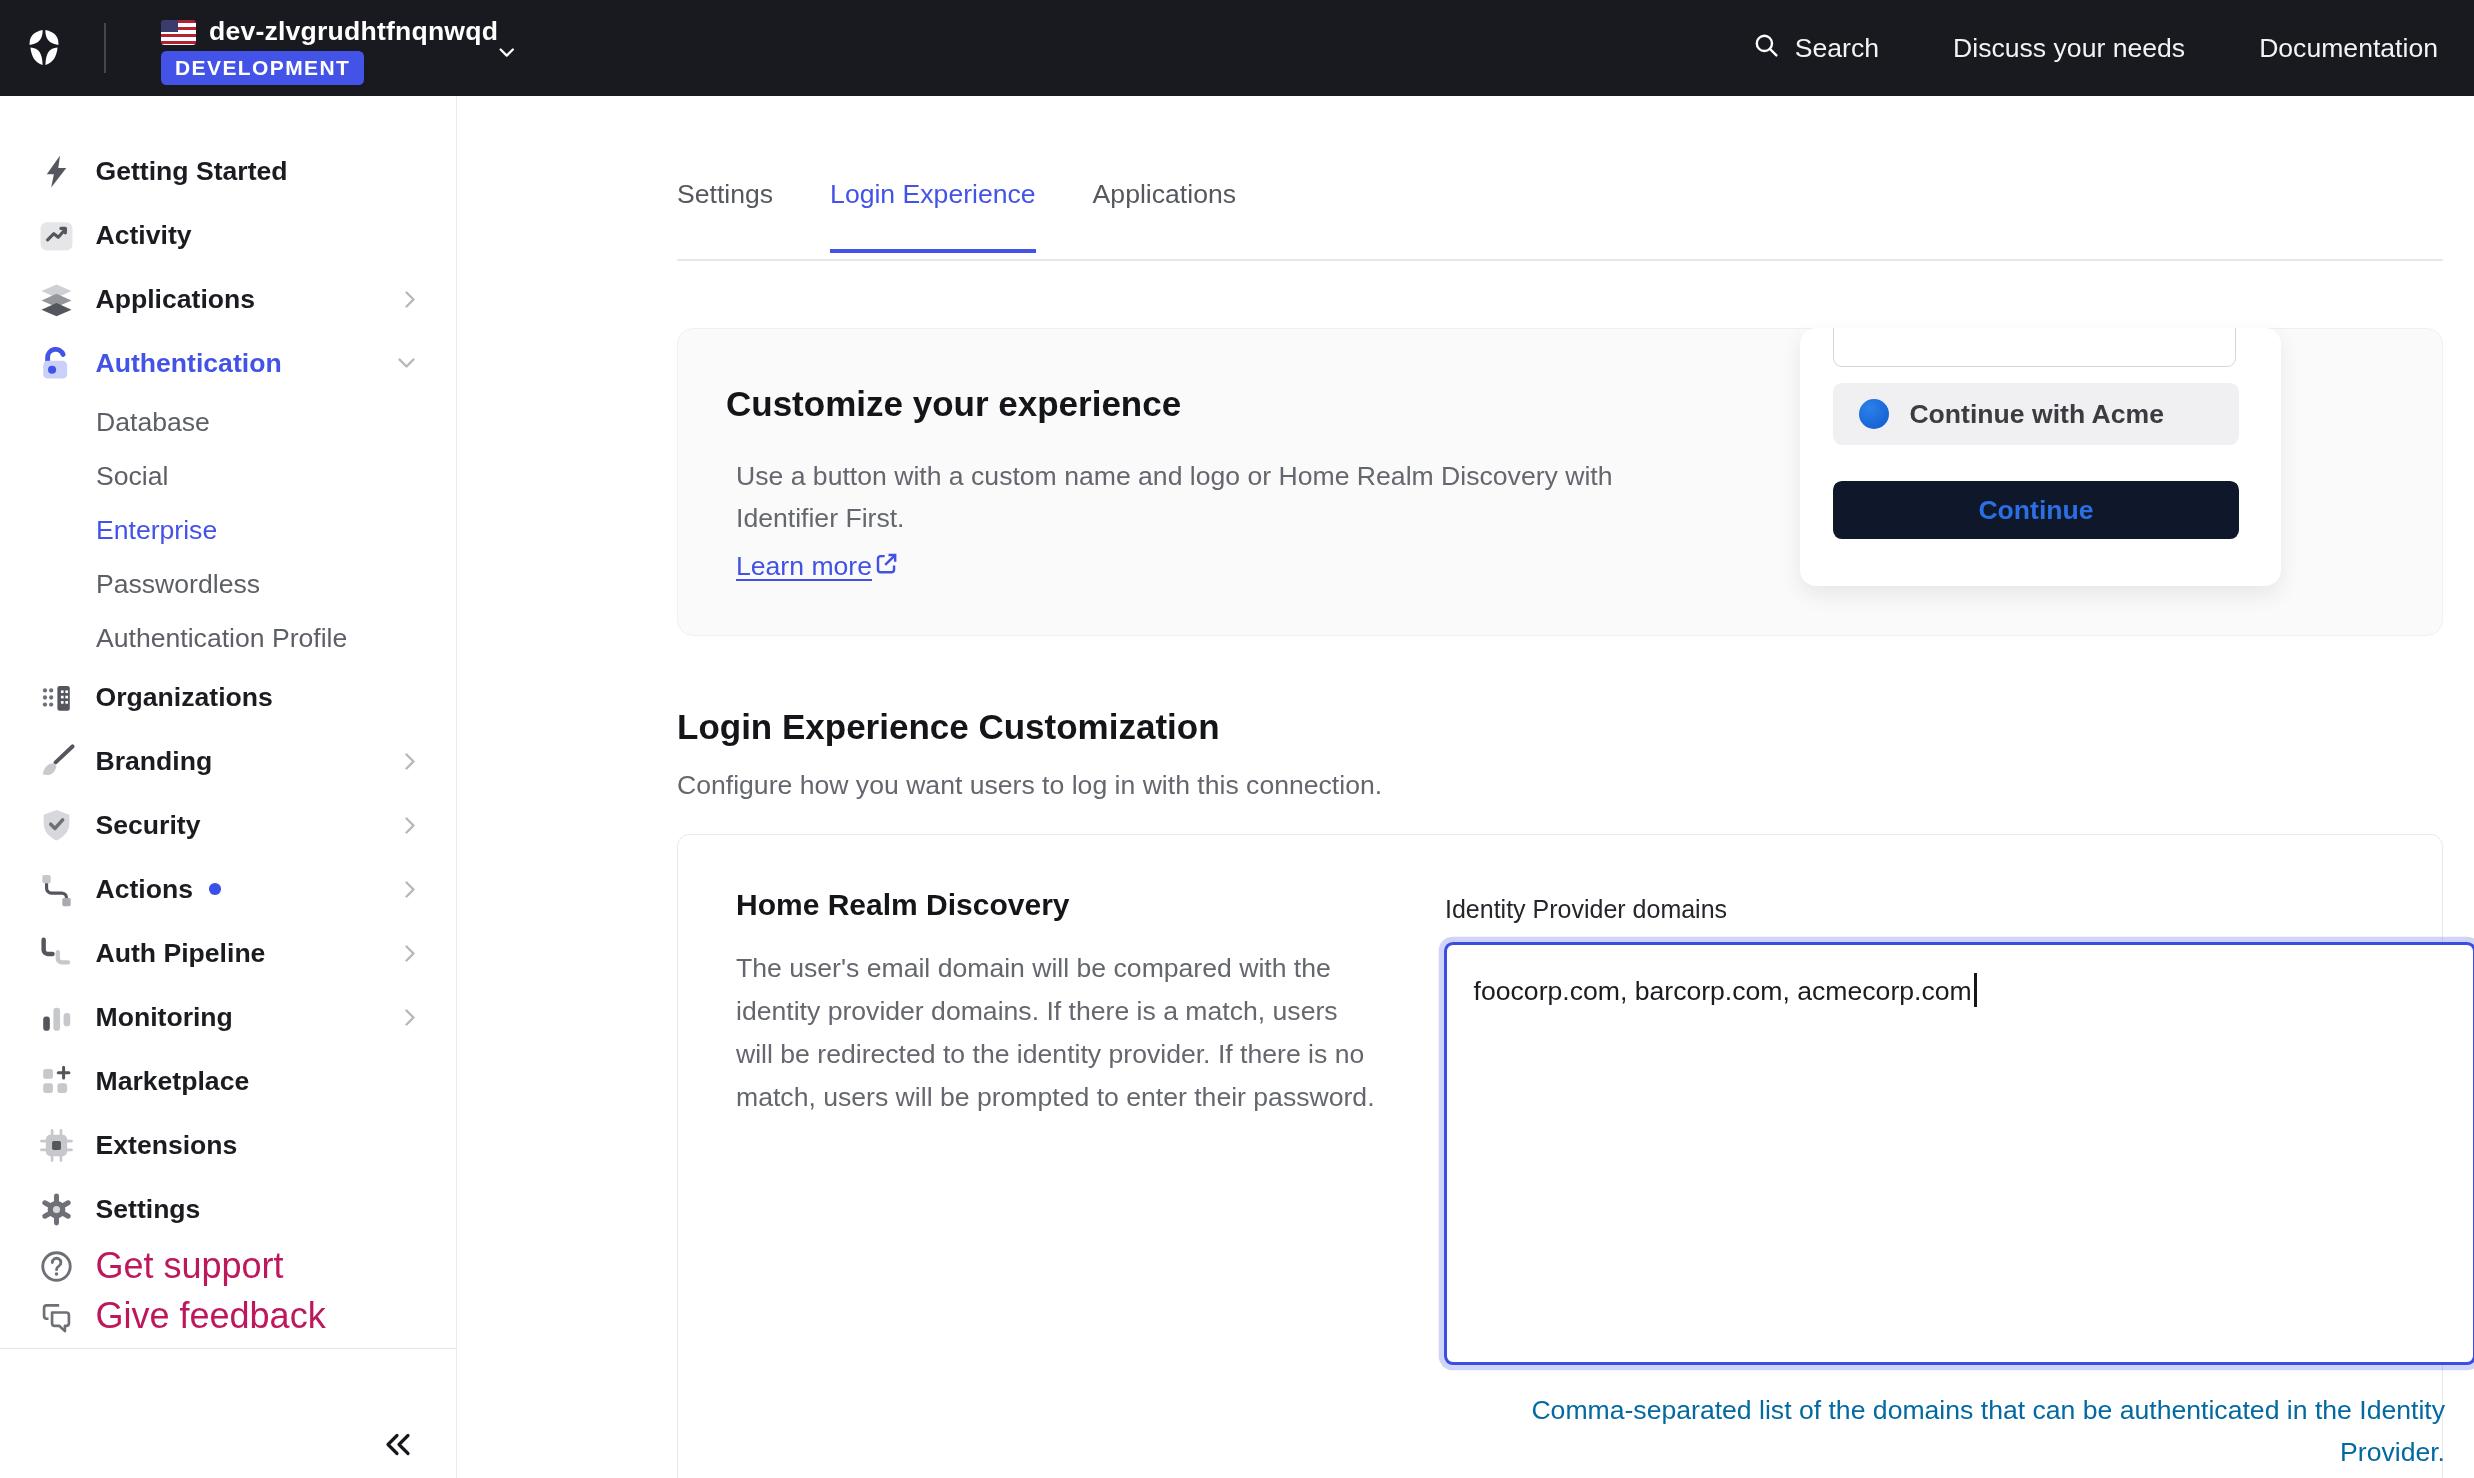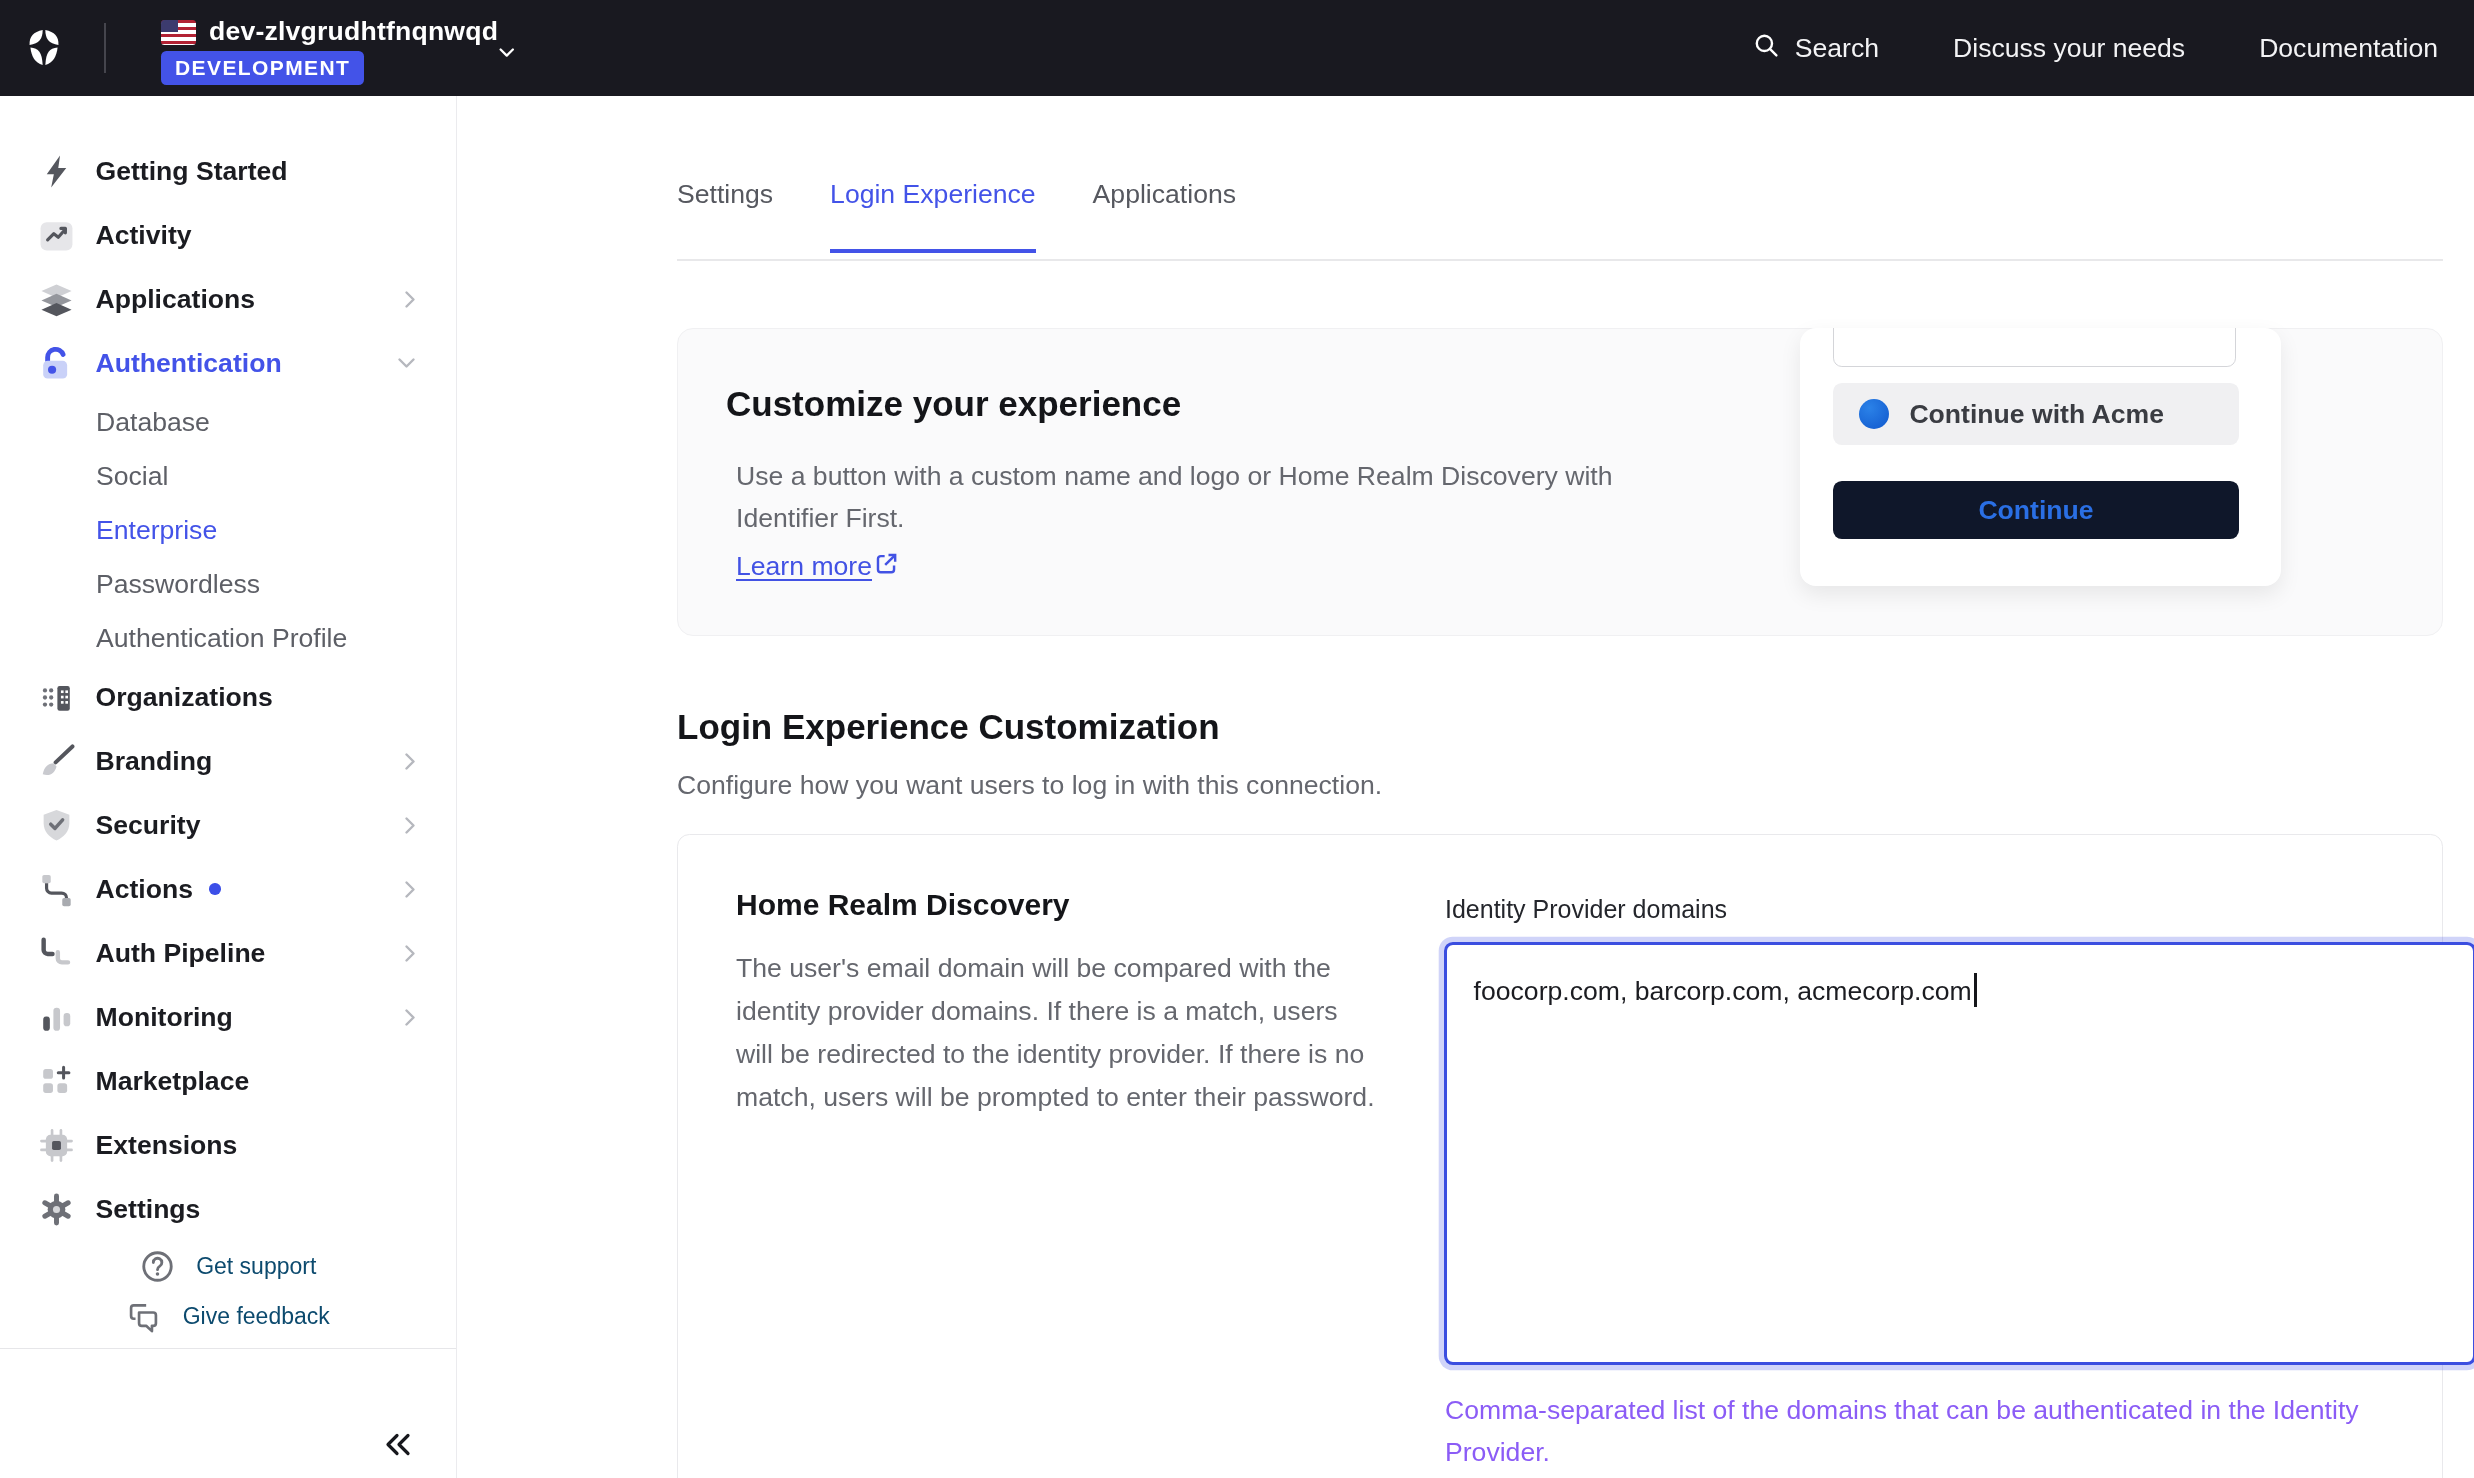--- a/index.html
+++ b/index.html
@@ -19,21 +19,21 @@
              letter-spacing:1.4px;border-radius:5.3px;padding:5.3px 14px;line-height:23px;}
   .tb-right{position:absolute;right:37px;top:0;height:96px;display:flex;align-items:center;gap:74px;}
   .tb-link{color:#f3f3f5;font-size:26.6px;display:flex;align-items:center;gap:12.4px;cursor:pointer;}
 
   
   #sidebar{position:absolute;left:0;top:96px;width:457px;bottom:0;background:#fff;
            border-right:0.9px solid #ebebee;box-sizing:border-box;padding-top:43px;}
   .nav-item{display:flex;align-items:center;padding:0 39px 0 37px;box-sizing:border-box;cursor:pointer;}
   .nav-item.main{height:64px;font-size:26.6px;font-weight:600;color:#1b1c21;}
   .nav-item.child{height:54px;padding-left:96px;font-size:26.6px;color:#5d5f66;}
-  .nav-item.muted{height:50px;font-size:23px;color:#0c4a6e;justify-content:center;}
+  .nav-item.muted{height:50px;font-size:36px;color:#be185d;}
   .nav-item.active{color:#4353e8;}
   .nav-icon{width:39px;height:39px;margin-right:19.5px;flex:none;}
   .nav-icon svg{width:39px;height:39px;display:block;}
   .nav-label{white-space:nowrap;}
   .nav-chevron{margin-left:auto;display:flex;}
   .nav-dot{width:11.5px;height:11.5px;border-radius:50%;background:#3c4fe8;margin-left:16px;flex:none;}
   .nav-divider{height:0.9px;background:#e6e6e9;margin-top:7px;}
   #collapse-btn{position:absolute;right:39px;bottom:12.4px;cursor:pointer;padding:5.3px;}
 
   
@@ -69,21 +69,21 @@
   
   #hrd-card{position:absolute;left:220px;top:738px;width:1766px;height:708px;background:#fff;
             border:1.8px solid #e9e9ec;border-radius:12.4px;box-sizing:border-box;}
   .hrd-title{position:absolute;left:58px;top:53px;font-size:30px;font-weight:700;color:#141519;}
   .hrd-desc{position:absolute;left:58px;top:112px;width:642px;font-size:26.6px;line-height:43px;color:#65676e;}
   .hrd-label{position:absolute;left:767px;top:60px;font-size:25px;color:#24262c;}
   .domains-box{position:absolute;left:766px;top:107px;width:1032px;height:423px;box-sizing:border-box;
                border:3.5px solid #3b4ee0;border-radius:8.9px;background:#fff;
                box-shadow:0 0 0 5.3px rgba(67,83,232,.25);padding:28px 26.6px;font-size:26.6px;color:#1b1c21;cursor:text;}
   .caret{display:inline-block;width:2.7px;height:34px;background:#15161a;margin-left:2.7px;vertical-align:-7px;}
-  .hrd-helper{position:absolute;left:767px;top:554px;width:1000px;font-size:26.6px;line-height:42px;color:#8b5cf6;}
+  .hrd-helper{position:absolute;left:767px;top:554px;width:1000px;font-size:26.6px;line-height:42px;color:#0369a1;text-align:right;}
 </style>
 </head>
 <body>
 
 <div id="page">
 
   <div id="topbar">
     <span class="logo-wrap">
       <svg viewBox="0 0 48 48" width="42" height="42" fill="#ffffff">
         <path d="M22.5 3.5 C22.5 13.5 18.5 19 7.5 20.5 C7 11 12 5.5 22.5 3.5 Z"></path>

